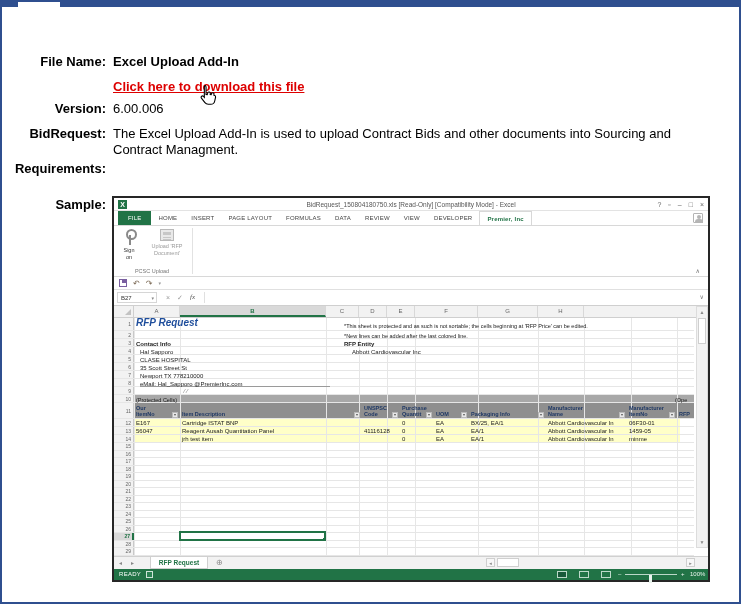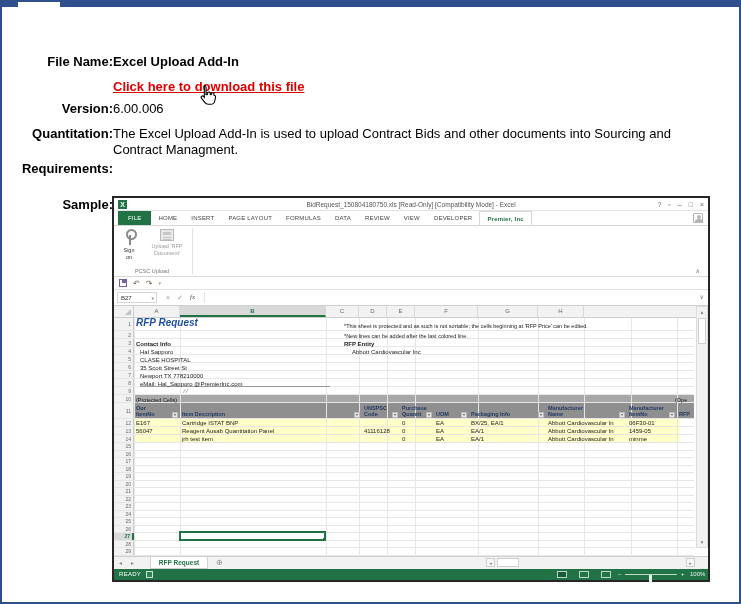--- a/index.html
+++ b/index.html
@@ -4,21 +4,21 @@
 <style>
   html,body{margin:0;padding:0;background:#fff;}
   *{box-sizing:border-box;}
   .page{position:relative;width:741px;height:604px;border:2px solid #2f4f8f;background:#fff;
         font-family:"Liberation Sans",sans-serif;overflow:hidden;}
   .topband{position:absolute;left:0;top:0;width:737px;height:5px;background:#2f4f8f;}
   .topnotch{position:absolute;left:16px;top:0;width:42px;height:5px;background:#fff;}
   .hdrbar{position:absolute;left:0;top:7px;width:737px;height:20px;background:#a9a9a9;
           border-bottom:1px solid #8f8f8f;font-size:13px;font-weight:bold;color:#0d0d0d;
           line-height:20px;padding-left:7px;}
-  .lbl{position:absolute;left:8px;width:103px;text-align:right;font-size:13px;font-weight:bold;color:#000;}
+  .lbl{position:absolute;left:1px;width:103px;text-align:right;font-size:13px;font-weight:bold;color:#000;}
   .val{position:absolute;left:111px;font-size:13px;color:#000;}
   .bold{font-weight:bold;text-align:right;}
   .link{color:#dd0000;font-weight:bold;text-decoration:underline;cursor:pointer;}
   .para{line-height:16px;}
   .pre{white-space:pre-line;}
   
   .cursor{position:absolute;left:196px;top:82px;width:20px;height:22px;z-index:30;}
 
   
   .excel{position:absolute;left:110px;top:194px;width:598px;height:386px;border:2px solid #262626;
@@ -117,21 +117,21 @@
   <span class="val bold" style="top:52px">Excel Upload Add-In</span>
 
   <span class="val link" style="top:77px">Click here to download this file</span>
   <svg class="cursor" viewBox="0 0 16 18">
     <path d="M5.2 1.2c.7 0 1.2.5 1.2 1.2v6.2l1 .1.3-1.2c.1-.6.7-1 1.3-.9.6.1 1 .6.9 1.2l-.1.9.8.1.2-.8c.1-.6.7-1 1.3-.8.6.1 1 .7.8 1.3l-.1.7.6.2c.6.2.9.7.8 1.3l-.7 3.2c-.3 1.6-1.7 2.7-3.3 2.7H8.1c-1 0-2-.5-2.6-1.3l-2.9-3.7c-.4-.5-.3-1.2.2-1.6.5-.4 1.1-.3 1.5.1l.7.8V2.4c0-.7.5-1.2 1.2-1.2z" fill="#ffffff" stroke="#000000" stroke-width="0.9"></path>
   </svg>
 
   <span class="lbl" style="top:99px">Version:</span>
   <span class="val" style="top:99px">6.00.006</span>
 
-  <span class="lbl" style="top:124px">Quantitation:</span>
+  <span class="lbl" style="top:124px">BidRequest:</span>
   <span class="val para" style="top:140px">Contract Managment.</span>
   <span class="val para" style="top:124px">The Excel Upload Add-In is used to upload Contract Bids and other documents into Sourcing and</span>
 
   <span class="lbl" style="top:159px">Requirements:</span>
 
   <span class="lbl" style="top:195px">Sample:</span>
 
   <div class="excel">
     <div class="xtitle">
       <div class="xlogo">X</div>

